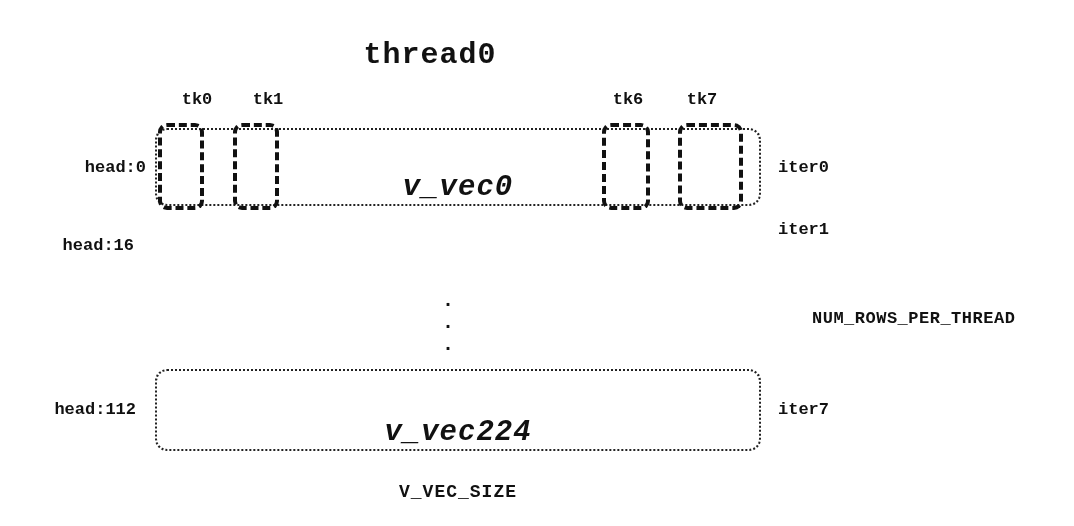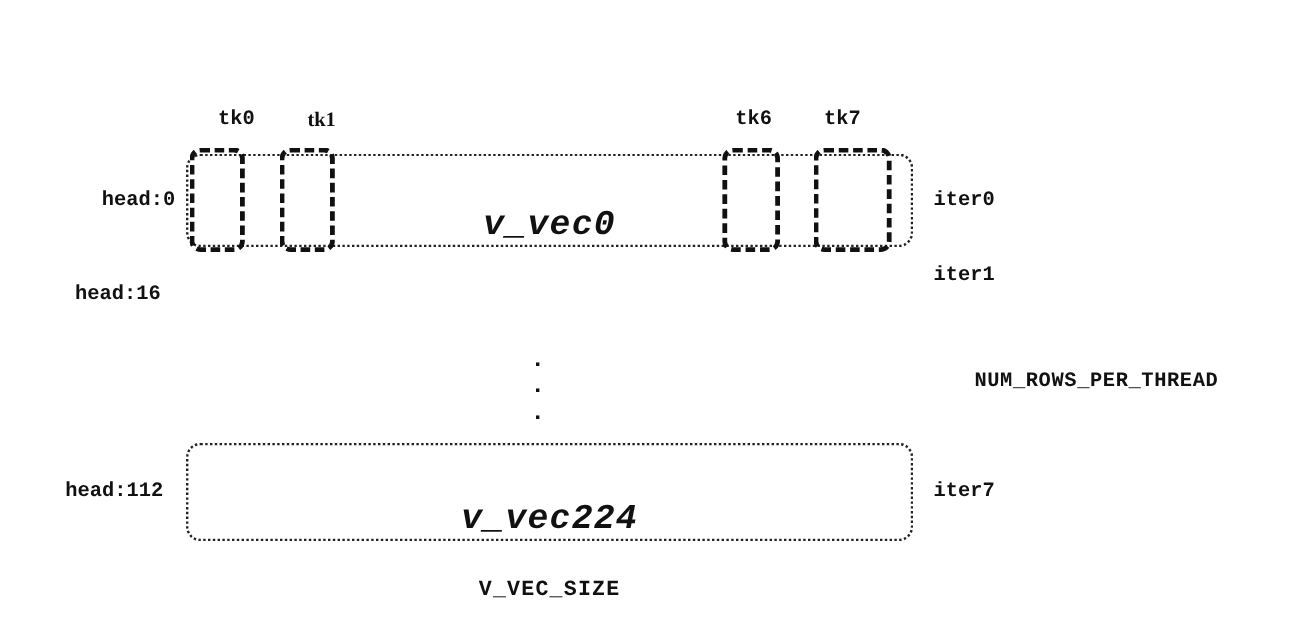--- a/index.html
+++ b/index.html
@@ -91,23 +91,24 @@
     font-size: 18px;
     font-weight: bold;
     letter-spacing: 1px;
   }
 </style>
 </head>
 <body>
 
 <div class="canvas">
 
+  <div class="abs title">thread0</div>
 
   <div class="abs tk-label" style="left:167px;">tk0</div>
-  <div class="abs tk-label" style="left:238px;font-family:Liberation Serif, serif;">tk1</div>
+  <div class="abs tk-label" style="left:238px;">tk1</div>
   <div class="abs tk-label" style="left:598px;">tk6</div>
   <div class="abs tk-label" style="left:672px;">tk7</div>
 
   <div class="abs row-box row1">
     <span class="vec-label">v_vec0</span>
   </div>
 
   <div class="abs tk-box" style="left:158px; width:46px;"></div>
   <div class="abs tk-box" style="left:233px; width:46px;"></div>
   <div class="abs tk-box" style="left:602px; width:48px;"></div>

